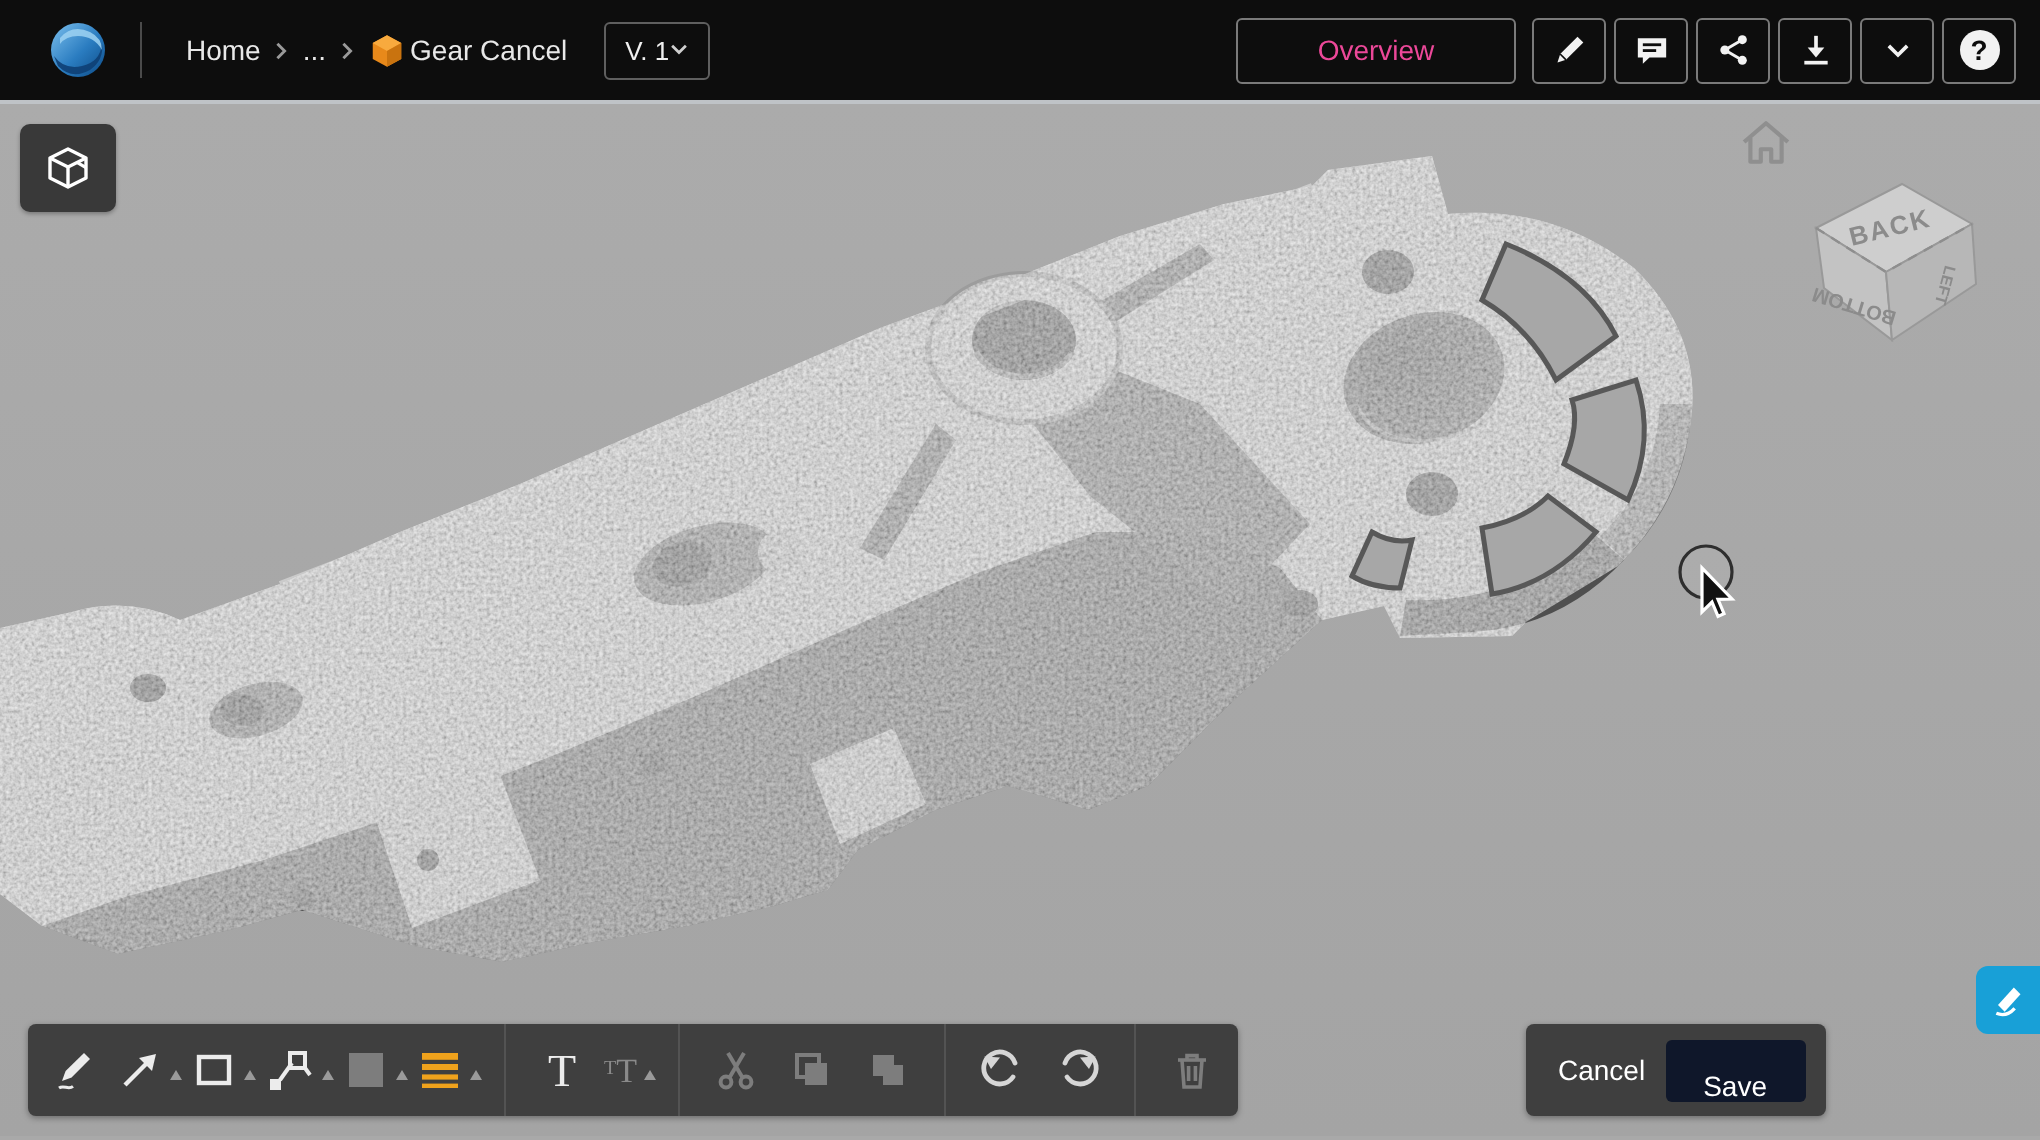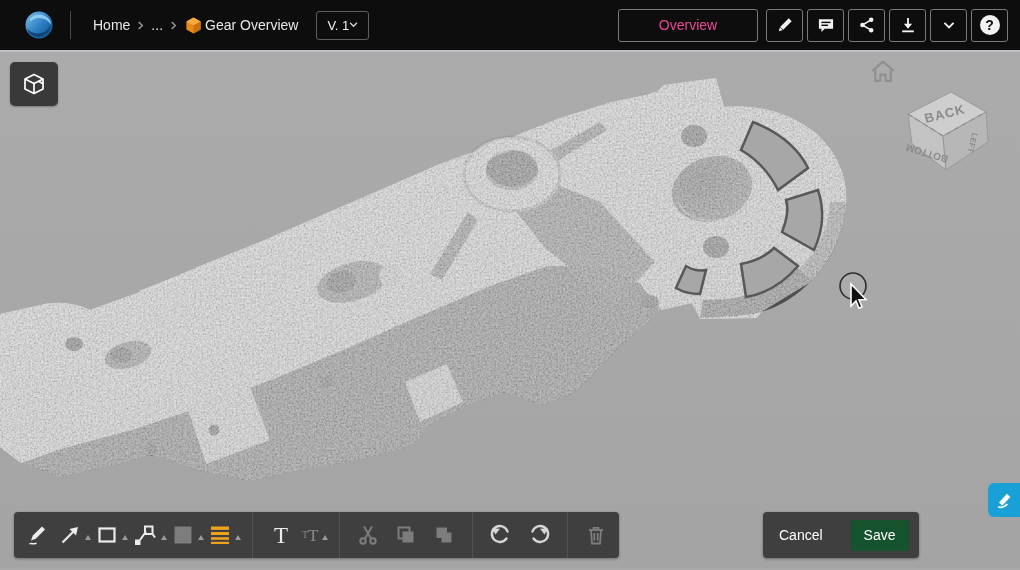--- a/index.html
+++ b/index.html
@@ -46,24 +46,24 @@
   .tbtn{width:36px;height:36px;display:flex;align-items:center;justify-content:center;border-radius:3px;margin:0 1px;}
   .tool-wrap{display:flex;align-items:center;margin:0 2px;}
   .caret-up{width:0;height:0;border-left:3.5px solid transparent;border-right:3.5px solid transparent;
     border-bottom:5px solid #9a9a9a;margin-left:3px;margin-top:4px;}
   .sep{width:1px;height:46px;background:#535353;margin:0 9px;}
   .t-label{font-family:"Liberation Serif",serif;color:#ececec;font-size:23px;line-height:1;}
   .tt-small{font-family:"Liberation Serif",serif;color:#8a8a8a;font-size:10px;line-height:1;}
   .tt-big{font-family:"Liberation Serif",serif;color:#8a8a8a;font-size:17px;line-height:1;}
 
   .actions-bar{position:absolute;left:763px;bottom:10px;height:46px;background:#3f3f3f;
-    border-radius:4px;display:flex;align-items:center;padding:0 10px;gap:22px;box-shadow:0 1px 3px rgba(0,0,0,.35);}
+    border-radius:4px;display:flex;align-items:center;padding:0 10px;gap:4px;box-shadow:0 1px 3px rgba(0,0,0,.35);}
   .cancel-btn{color:#fff;font-size:14px;padding:0 6px;}
-  .save-btn{background:#14532d;color:#fff;font-size:14px;border-radius:3px;height:31px;
-    padding:0 13px;display:flex;align-items:center;justify-content:center;}
+  .save-btn{background:#0f172a;color:#fff;font-size:14px;border-radius:3px;height:31px;
+    padding:0 19px;display:flex;align-items:flex-end;justify-content:center;}
 
   .vc-label{font-family:"Liberation Sans",sans-serif;fill:#8b8b8b;font-weight:bold;}
 </style>
 </head>
 <body>
 
 <div class="topbar">
   <svg class="logo" viewBox="0 0 34 34">
     <defs>
       <linearGradient id="lg1" x1="0" y1="0" x2="1" y2="1">
@@ -85,21 +85,21 @@
       </svg>
     <span class="link">...</span>
     <svg class="chev" viewBox="0 0 10 10">
       <polyline points="3,1 7,5 3,9" fill="none" stroke="#9a9a9a" stroke-width="1.6"></polyline>
       </svg>
     <svg class="doc-icon" viewBox="0 0 24 24">
       <polygon points="12,2 21,7 21,17 12,22 3,17 3,7" fill="#e8891a"></polygon>
       <polygon points="12,2 21,7 12,12 3,7" fill="#f8aa3e"></polygon>
       <polygon points="12,12 21,7 21,17 12,22" fill="#c9730f"></polygon>
     </svg>
-    <span>Gear Overview</span>
+    <span>Gear Cancel</span>
   </div>
 
   <div class="ver-box">
     <span>V. 1</span>
     <svg class="dd" viewBox="0 0 10 7">
       <polyline points="1,1 5,5 9,1" fill="none" stroke="#cfcfcf" stroke-width="1.6"></polyline>
       </svg>
   </div>
 
   <div class="tb-right">

